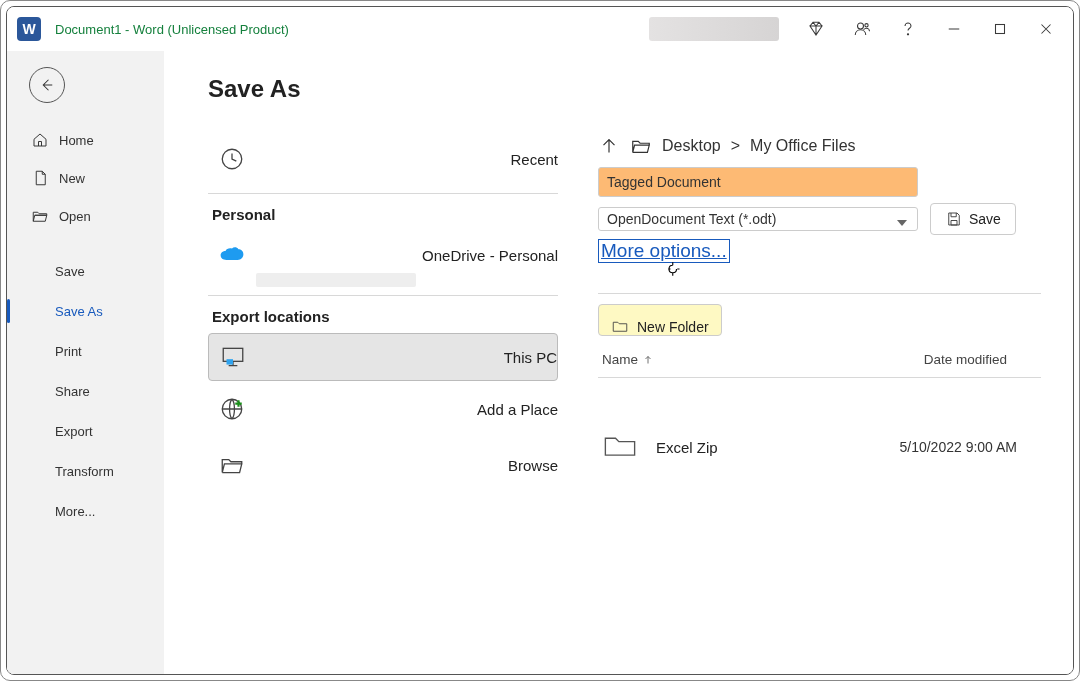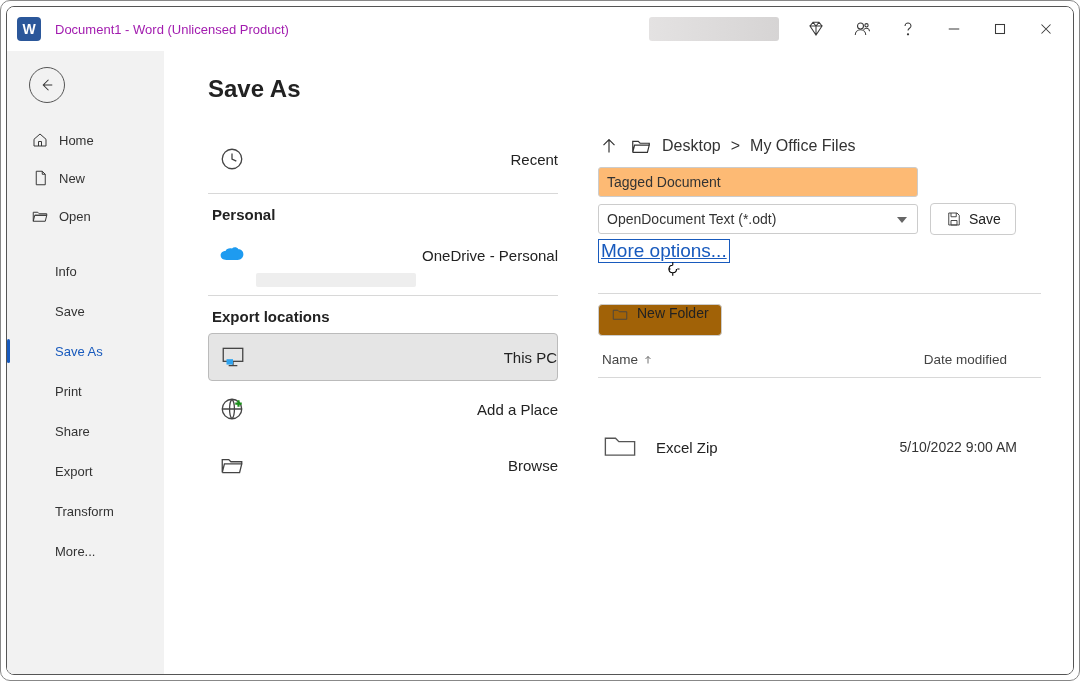--- a/index.html
+++ b/index.html
@@ -2,21 +2,21 @@
 <html><head>
 <meta charset="utf-8">
 <style>
   * { box-sizing: border-box; margin: 0; padding: 0; font-family: "Segoe UI", Arial, sans-serif; }
   body { background: #fff; width: 1080px; height: 681px; overflow: hidden; border: 1px solid #888; border-radius: 10px; padding: 5px; }
   .frame { width: 100%; height: 100%; border: 1px solid #555; border-radius: 8px; overflow: hidden; display: flex; flex-direction: column; background: #fff; }
 
   
   .titlebar { height: 44px; display: flex; align-items: center; padding: 0 4px 0 10px; background: #fff; }
   .app-icon { width: 24px; height: 24px; background: #2b579a; border-radius: 4px; display: flex; align-items: center; justify-content: center; color: #fff; font-size: 14px; font-weight: 700; }
-  .title-text { margin-left: 14px; font-size: 13px; color: #a21caf; }
+  .title-text { margin-left: 14px; font-size: 13px; color: #15803d; }
   .titlebar-spacer { flex: 1; }
   .titlebar-smudge { width: 130px; height: 24px; background: linear-gradient(90deg,#e4e2e2,#d6d4d4); border-radius: 3px; margin-right: 14px; }
   .titlebar-btn { width: 46px; height: 44px; display: flex; align-items: center; justify-content: center; color: #3a3a3a; }
   .titlebar-btn svg { width: 18px; height: 18px; stroke: currentColor; fill: none; stroke-width: 1.4; }
 
   
   .workarea { flex: 1; display: flex; background: #fff; min-height: 0; }
   .sidebar { width: 157px; background: #f2f2f2; display: flex; flex-direction: column; padding-top: 16px; }
   .back-btn { width: 36px; height: 36px; border: 1.2px solid #555; border-radius: 50%; margin-left: 22px; margin-bottom: 18px; display: flex; align-items: center; justify-content: center; }
   .back-btn svg { width: 18px; height: 18px; stroke: #333; stroke-width: 1.4; fill: none; }
@@ -41,28 +41,28 @@
   .section-hdr { font-size: 15px; font-weight: 600; color: #222; margin: 12px 0 8px 4px; }
   .leftcol hr { border: none; border-top: 1px solid #d8d8d8; margin: 6px 0; }
   .cloud-icon { width:26px; height:18px; }
   .od-sub { margin-left: 48px; width:160px; height:14px; background:#eeeeee; border-radius:2px; margin-top:-6px; margin-bottom:8px; }
 
   .rightcol { flex: 1; display: flex; flex-direction: column; }
   .path-row { display:flex; align-items:center; gap:10px; height: 30px; color:#333; font-size:16px; }
   .path-row svg { width:22px; height:22px; stroke:#333; fill:none; stroke-width:1.3; }
   .fname-input { margin-top: 6px; width: 320px; height: 30px; border:1px solid #ccc; border-radius:3px; padding: 0 8px; font-size:14px; color:#333; background:#fdba74; }
   .row2 { display:flex; align-items:center; gap:12px; margin-top:6px; }
-  .type-select { width: 320px; height: 30px; border:1px solid #ccc; border-radius:3px; padding: 0 24px 0 8px; font-size:14px; color:#333; background:#fff; position:relative; display:flex; align-items:center; }
+  .type-select { width: 320px; height: 24px; border:1px solid #ccc; border-radius:3px; padding: 0 24px 0 8px; font-size:14px; color:#333; background:#fff; position:relative; display:flex; align-items:center; }
   .type-select::after { content:""; position:absolute; right:10px; top:12px; border-left:5px solid transparent; border-right:5px solid transparent; border-top:6px solid #666; }
   .save-btn { height: 32px; padding: 0 14px; border:1px solid #ccc; border-radius:4px; background:#fff; display:flex; align-items:center; gap:6px; font-size:14px; color:#222; }
   .save-btn svg { width:18px; height:18px; stroke:#444; fill:none; stroke-width:1.3; }
   .more-link { display:inline-block; margin-top:4px; font-size:19px; color:#185abd; text-decoration:underline; border:1.5px solid #185abd; padding:0 2px; width:max-content; }
   .cursor { position:relative; left:68px; top:-4px; width:18px; height:20px; }
   .rightcol hr { border:none; border-top:1px solid #d8d8d8; margin: 10px 0; }
-  .newfolder-btn { height: 32px; padding: 0 12px; border:1px solid #ccc; border-radius:4px; background:#a16207; display:flex; align-items:flex-start; gap:8px; font-size:14px; color:#222; width:max-content; }
+  .newfolder-btn { height: 32px; padding: 0 12px; border:1px solid #ccc; border-radius:4px; background:#fef9c3; display:flex; align-items:flex-end; gap:8px; font-size:14px; color:#222; width:max-content; }
   .newfolder-btn svg { width:18px; height:18px; stroke:#444; fill:none; stroke-width:1.2; }
   .list-hdr { display:flex; margin-top:16px; font-size:13.5px; color:#444; padding: 0 4px; }
   .list-hdr .col-name { display:flex; align-items:center; gap:4px; }
   .list-hdr .col-date { margin-left:auto; padding-right:30px; }
   .file-row { display:flex; align-items:center; margin-top:42px; padding:0 4px; }
   .file-icon svg { width:36px; height:30px; stroke:#555; fill:none; stroke-width:1.2; }
   .file-name { margin-left:18px; font-size:15px; color:#222; }
   .file-date { margin-left:auto; padding-right:20px; font-size:14px; color:#333; }
 </style>
 </head>
@@ -134,23 +134,20 @@
         <span>New</span>
       </div>
       <div class="nav-item">
         <svg viewBox="0 0 24 24">
             <path d="M3 7h6l2 2h10v2H5l-2 8V7z M5 11h16l-2 8H3"></path>
           </svg>
         <span>Open</span>
       </div>
       <div class="nav-gap"></div>
       <div class="nav-item sub">
-          <span>Info</span>
-        </div>
-      <div class="nav-item sub">
           <span>Save</span>
         </div>
       <div class="nav-item sub selected">
           <span>Save As</span>
         </div>
       <div class="nav-item sub">
           <span>Print</span>
         </div>
       <div class="nav-item sub">
           <span>Share</span>

